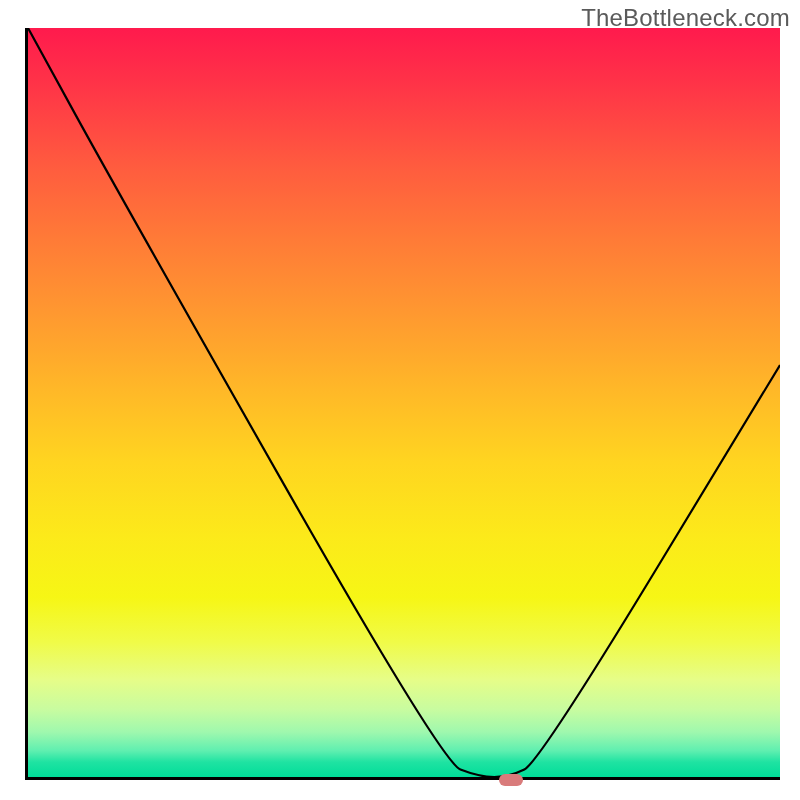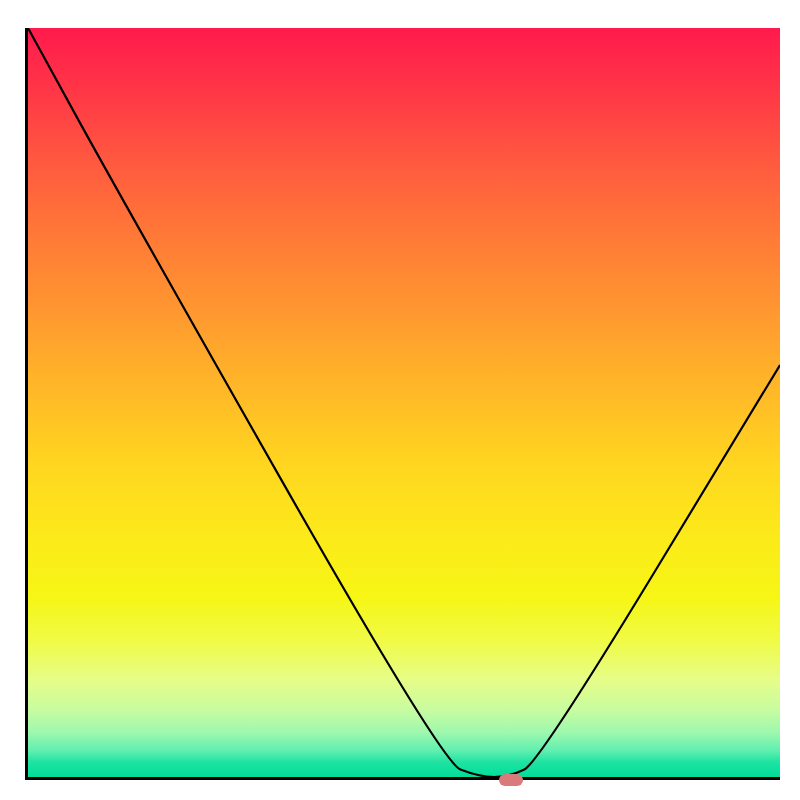--- a/index.html
+++ b/index.html
@@ -59,20 +59,21 @@
     height: 12px;
     border-radius: 6px;
     background: #d97b7b;
     transform: translate(-50%, -50%);
   }
 </style>
 </head>
 <body>
 
 <div class="chart-container">
+  <div class="watermark">TheBottleneck.com</div>
 
   <div class="plot-area">
     <svg class="curve" viewBox="0 0 755 752" preserveAspectRatio="none">
       <path id="curve-path" d="M 0,0 Q 0,0 45.3,82.71999999999997 Q 90.6,165.43999999999994 252.925,451.2 Q 415.25000000000006,736.96 434.125,744.48 Q 453,752 468.1,752 Q 483.2,752 498.30000000000007,744.48 Q 513.4000000000001,736.96 634.2,537.6800000000001 T 755,338.4" fill="none" stroke="#000" stroke-width="2.2"></path>
     </svg>
     <div id="marker" class="marker" style="left: 483.2px; top: 752px;"></div>
   </div>
 </div>
 
 </body></html>

